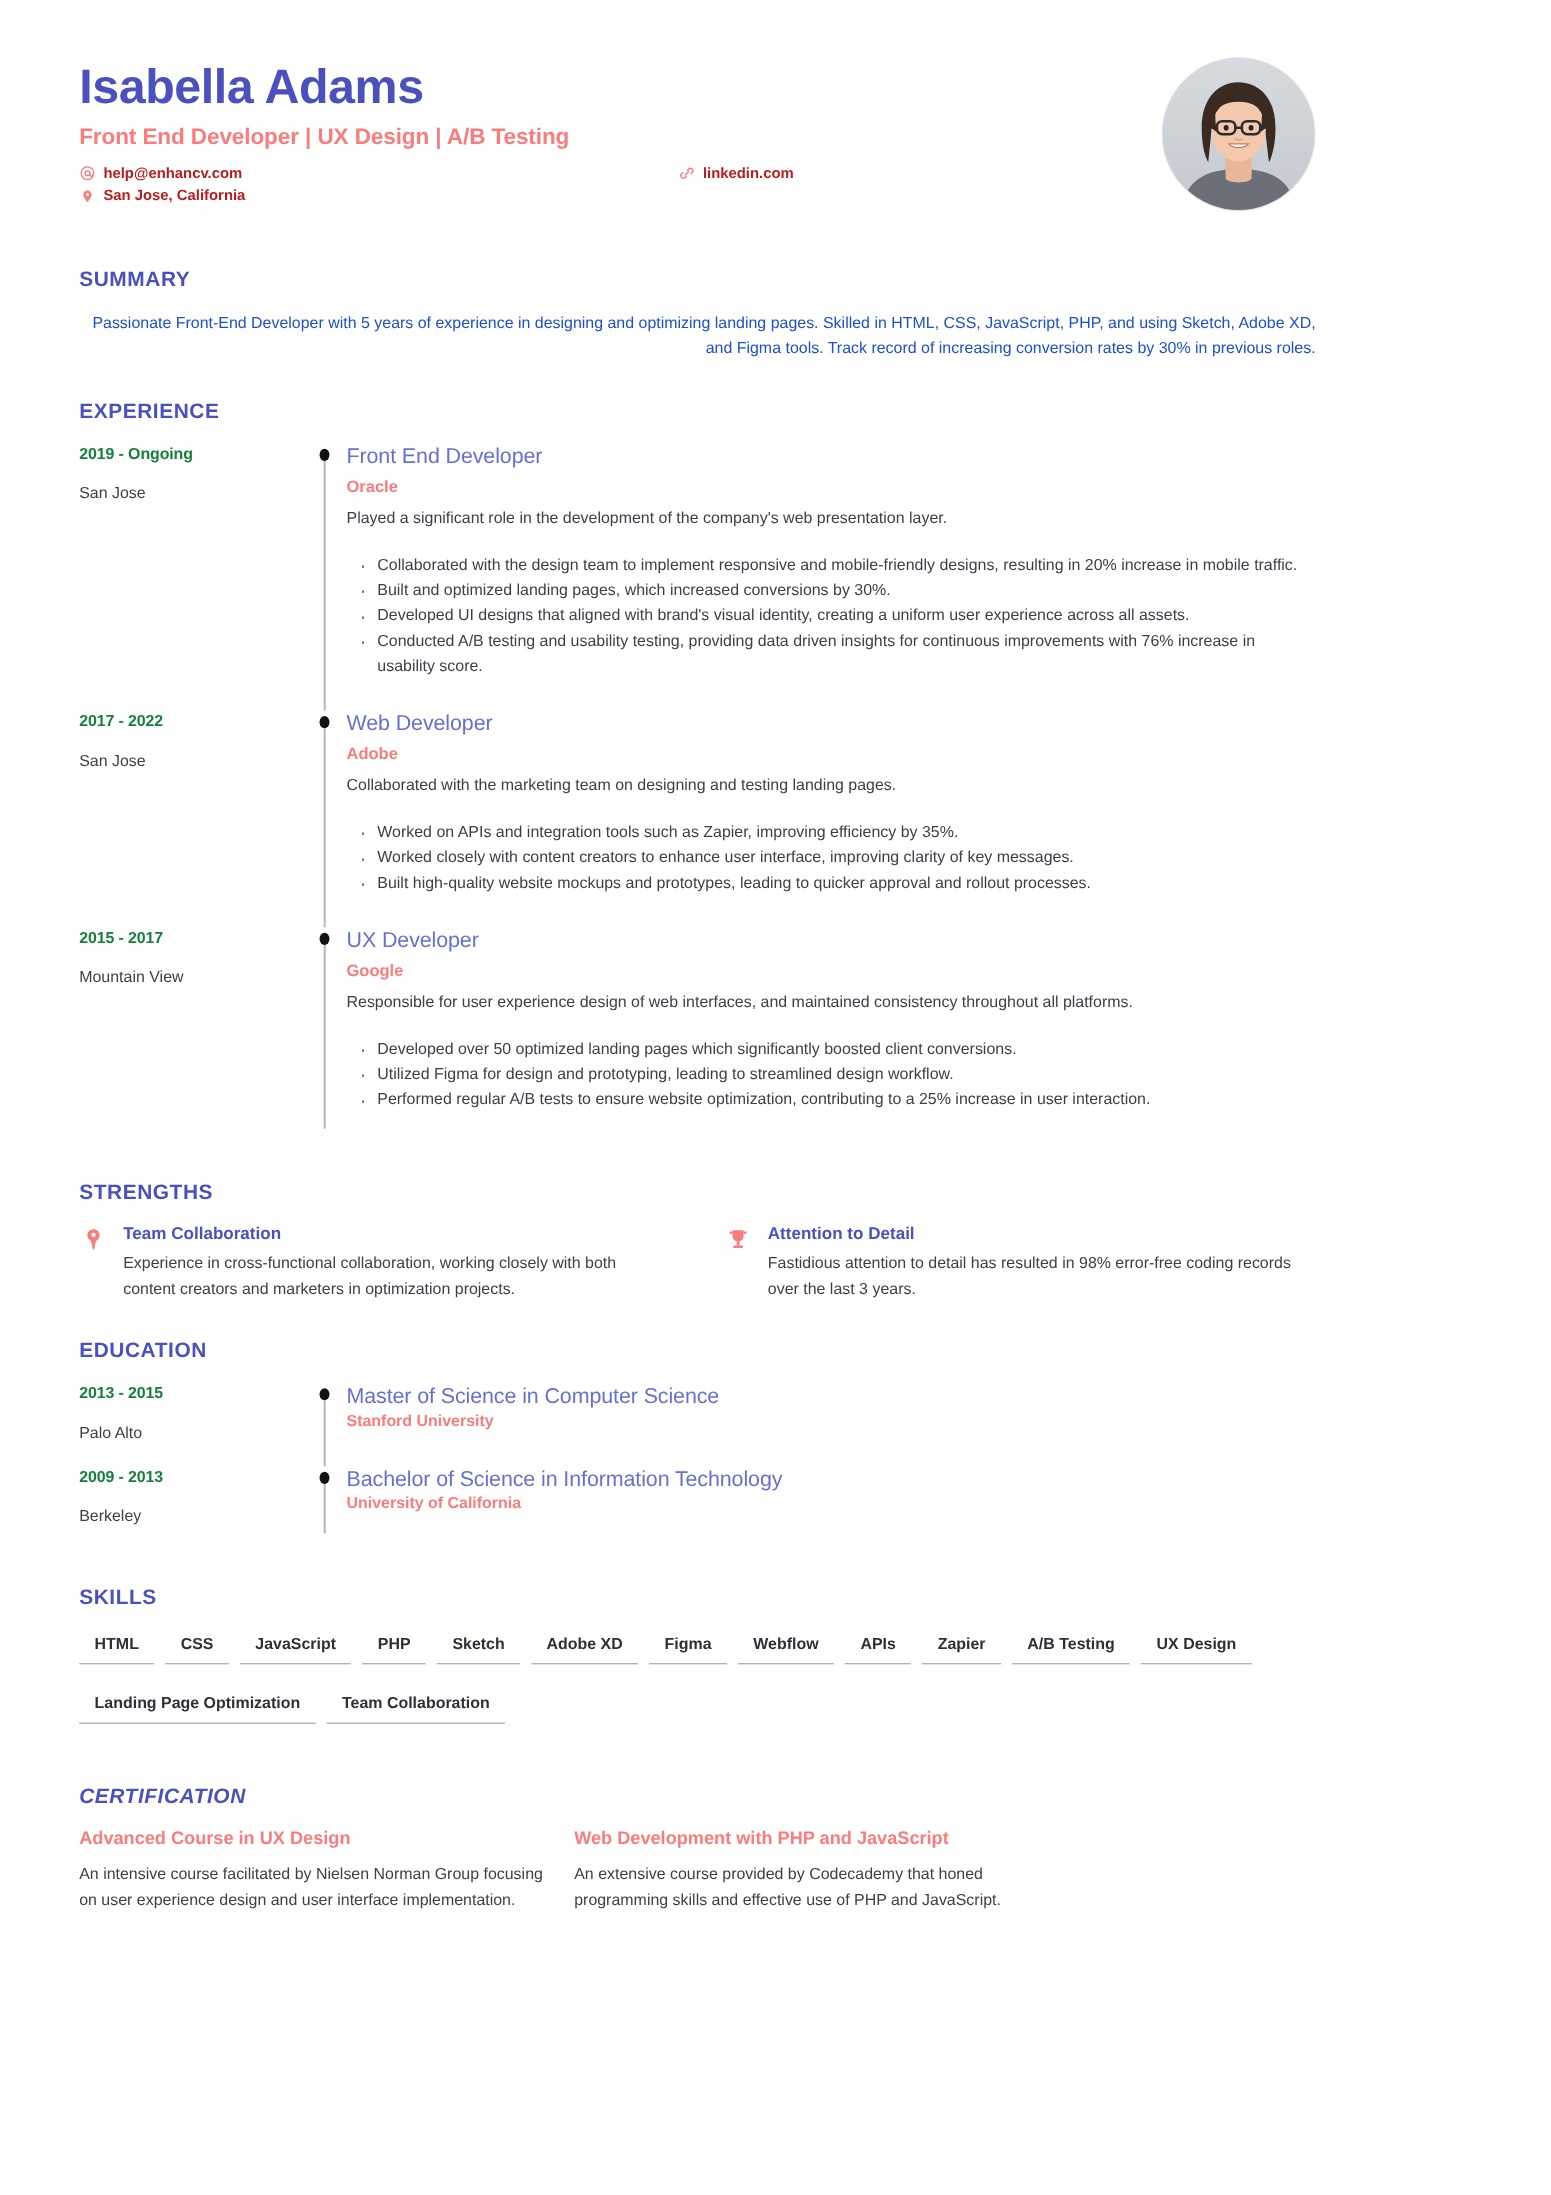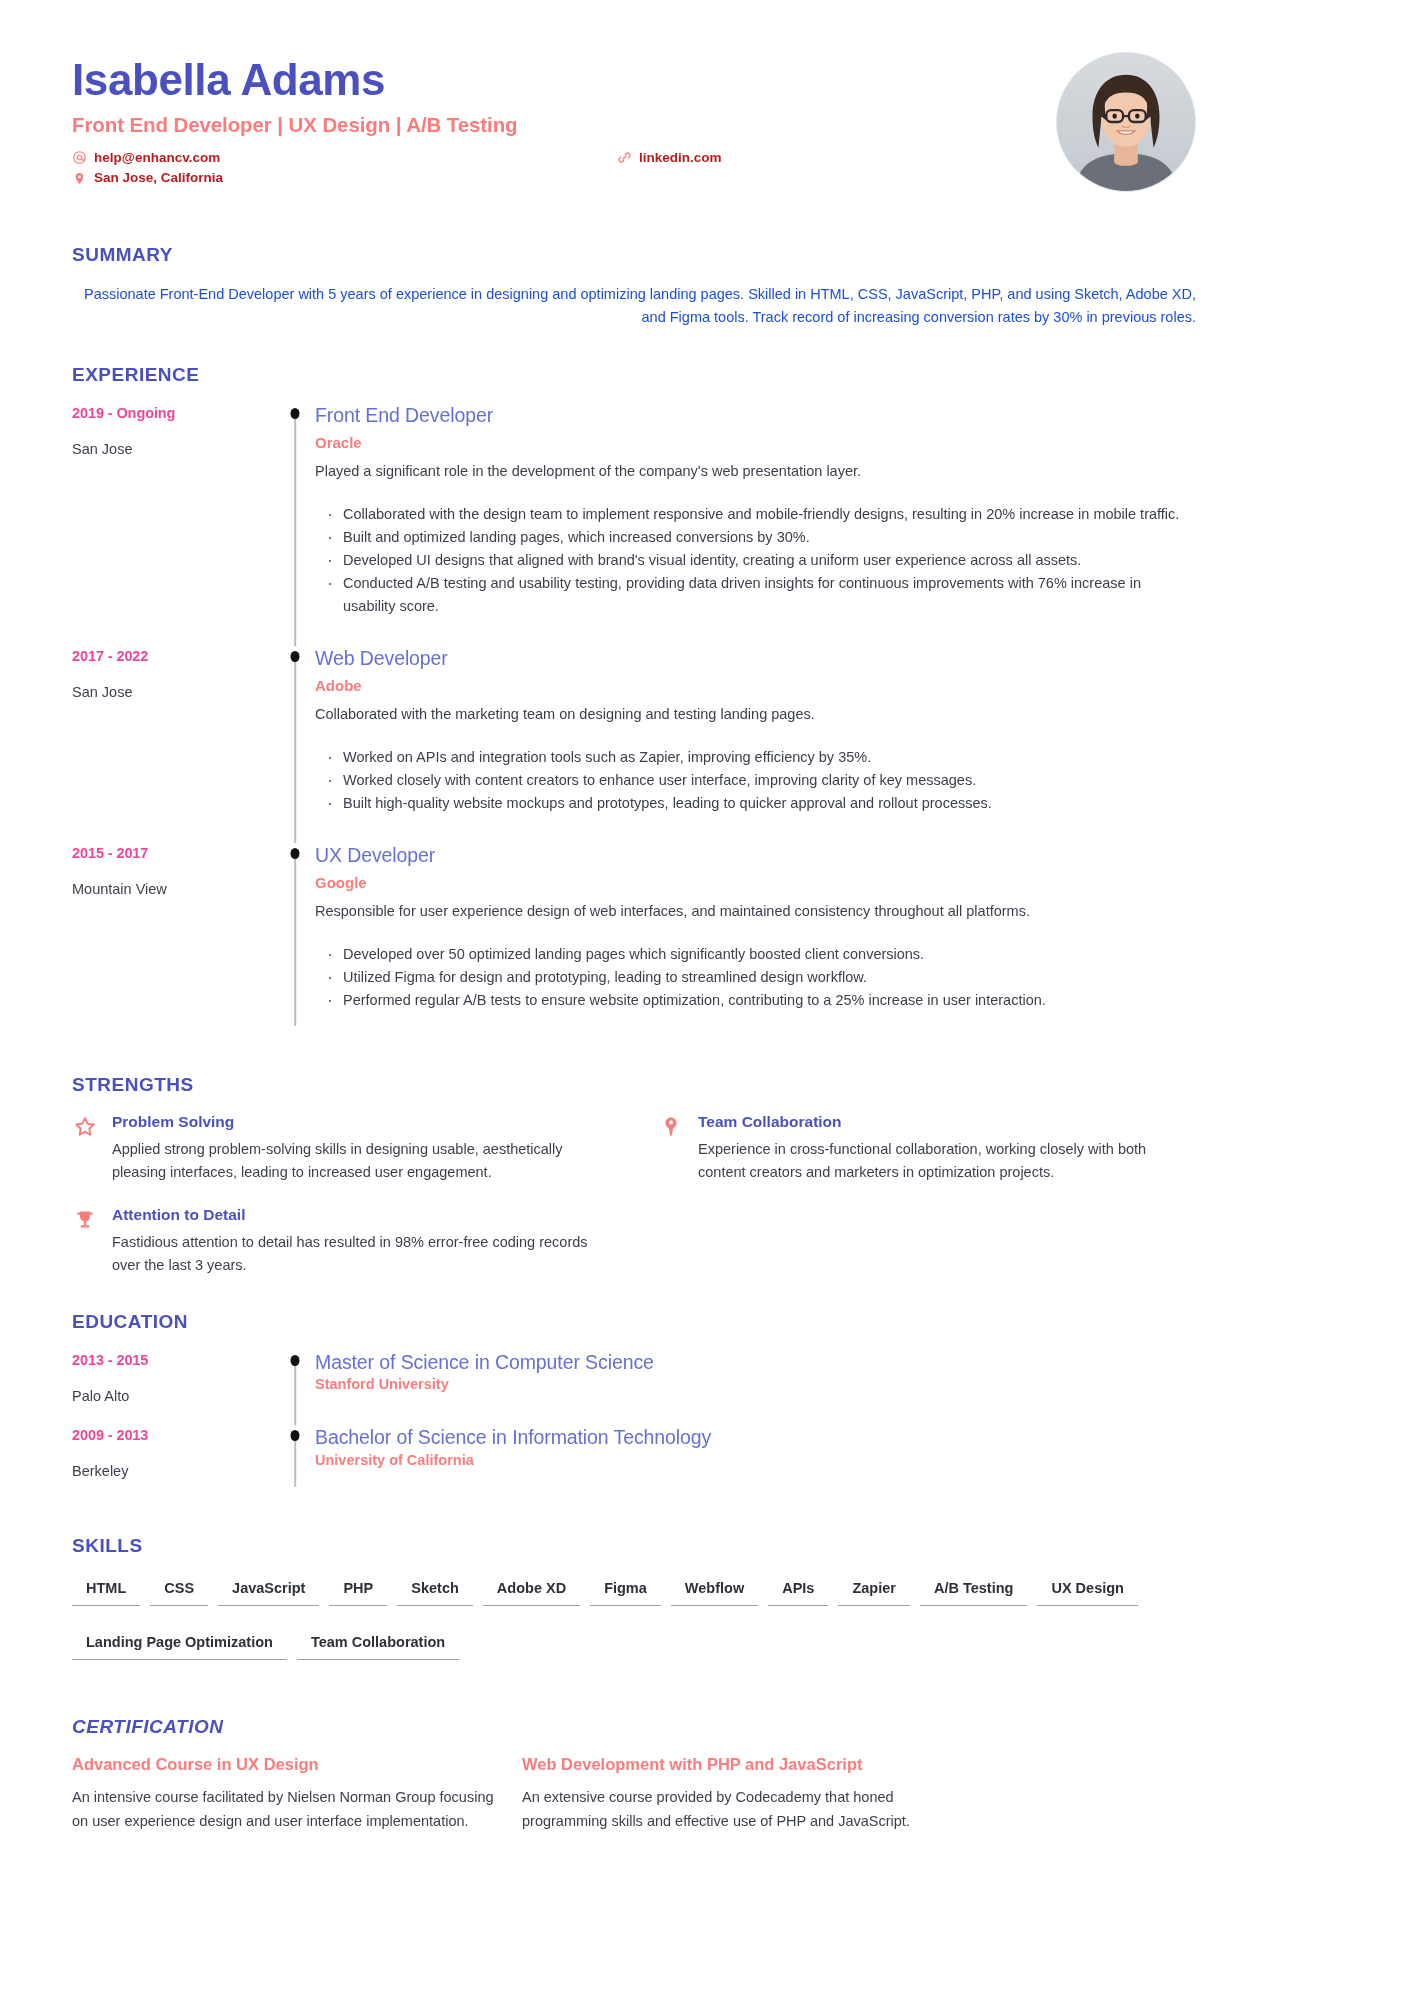--- a/index.html
+++ b/index.html
@@ -101,21 +101,21 @@
     position: relative;
   }
   .entry-meta {
     width: 205px;
     flex: none;
     padding-top: 2px;
   }
   .entry-date {
     font-size: 14.5px;
     font-weight: bold;
-    color: #ec4899;
+    color: #15803d;
     letter-spacing: -0.1px;
     margin-bottom: 20px;
   }
   .entry-loc {
     font-size: 14.5px;
     color: #3b3f4a;
   }
   .entry-rail {
     width: 36px;
     flex: none;
@@ -417,31 +417,20 @@
           <li>Performed regular A/B tests to ensure website optimization, contributing to a 25% increase in user interaction.</li>
         </ul>
       </div>
     </div>
   </div>
 
   <div class="section">
     <div class="section-title">STRENGTHS</div>
     <div class="strengths-grid">
 
-      <div class="strength">
-        <span class="sicon">
-          <svg width="24" height="24" viewBox="0 0 24 24" fill="none" stroke="currentColor" stroke-width="1.9" stroke-linejoin="round">
-            <path d="M12 3.2l2.65 5.55 6.05.8-4.4 4.2 1.1 6-5.4-2.9-5.4 2.9 1.1-6-4.4-4.2 6.05-.8z"></path>
-          </svg>
-        </span>
-        <div>
-          <div class="strength-title">Problem Solving</div>
-          <div class="strength-desc">Applied strong problem-solving skills in designing usable, aesthetically pleasing interfaces, leading to increased user engagement.</div>
-        </div>
-      </div>
 
       <div class="strength">
         <span class="sicon">
           <svg width="24" height="24" viewBox="0 0 24 24" fill="currentColor">
             <path d="M12 2.4c-3.1 0-5.6 2.5-5.6 5.6 0 2.3 1.4 4.3 3.4 5.2l1.4 7c.1.5.5.8.8.8s.7-.3.8-.8l1.4-7c2-.9 3.4-2.9 3.4-5.2 0-3.1-2.5-5.6-5.6-5.6z"></path>
             <circle cx="12" cy="7.6" r="2" fill="#ffffff"></circle>
           </svg>
         </span>
         <div>
           <div class="strength-title">Team Collaboration</div>

